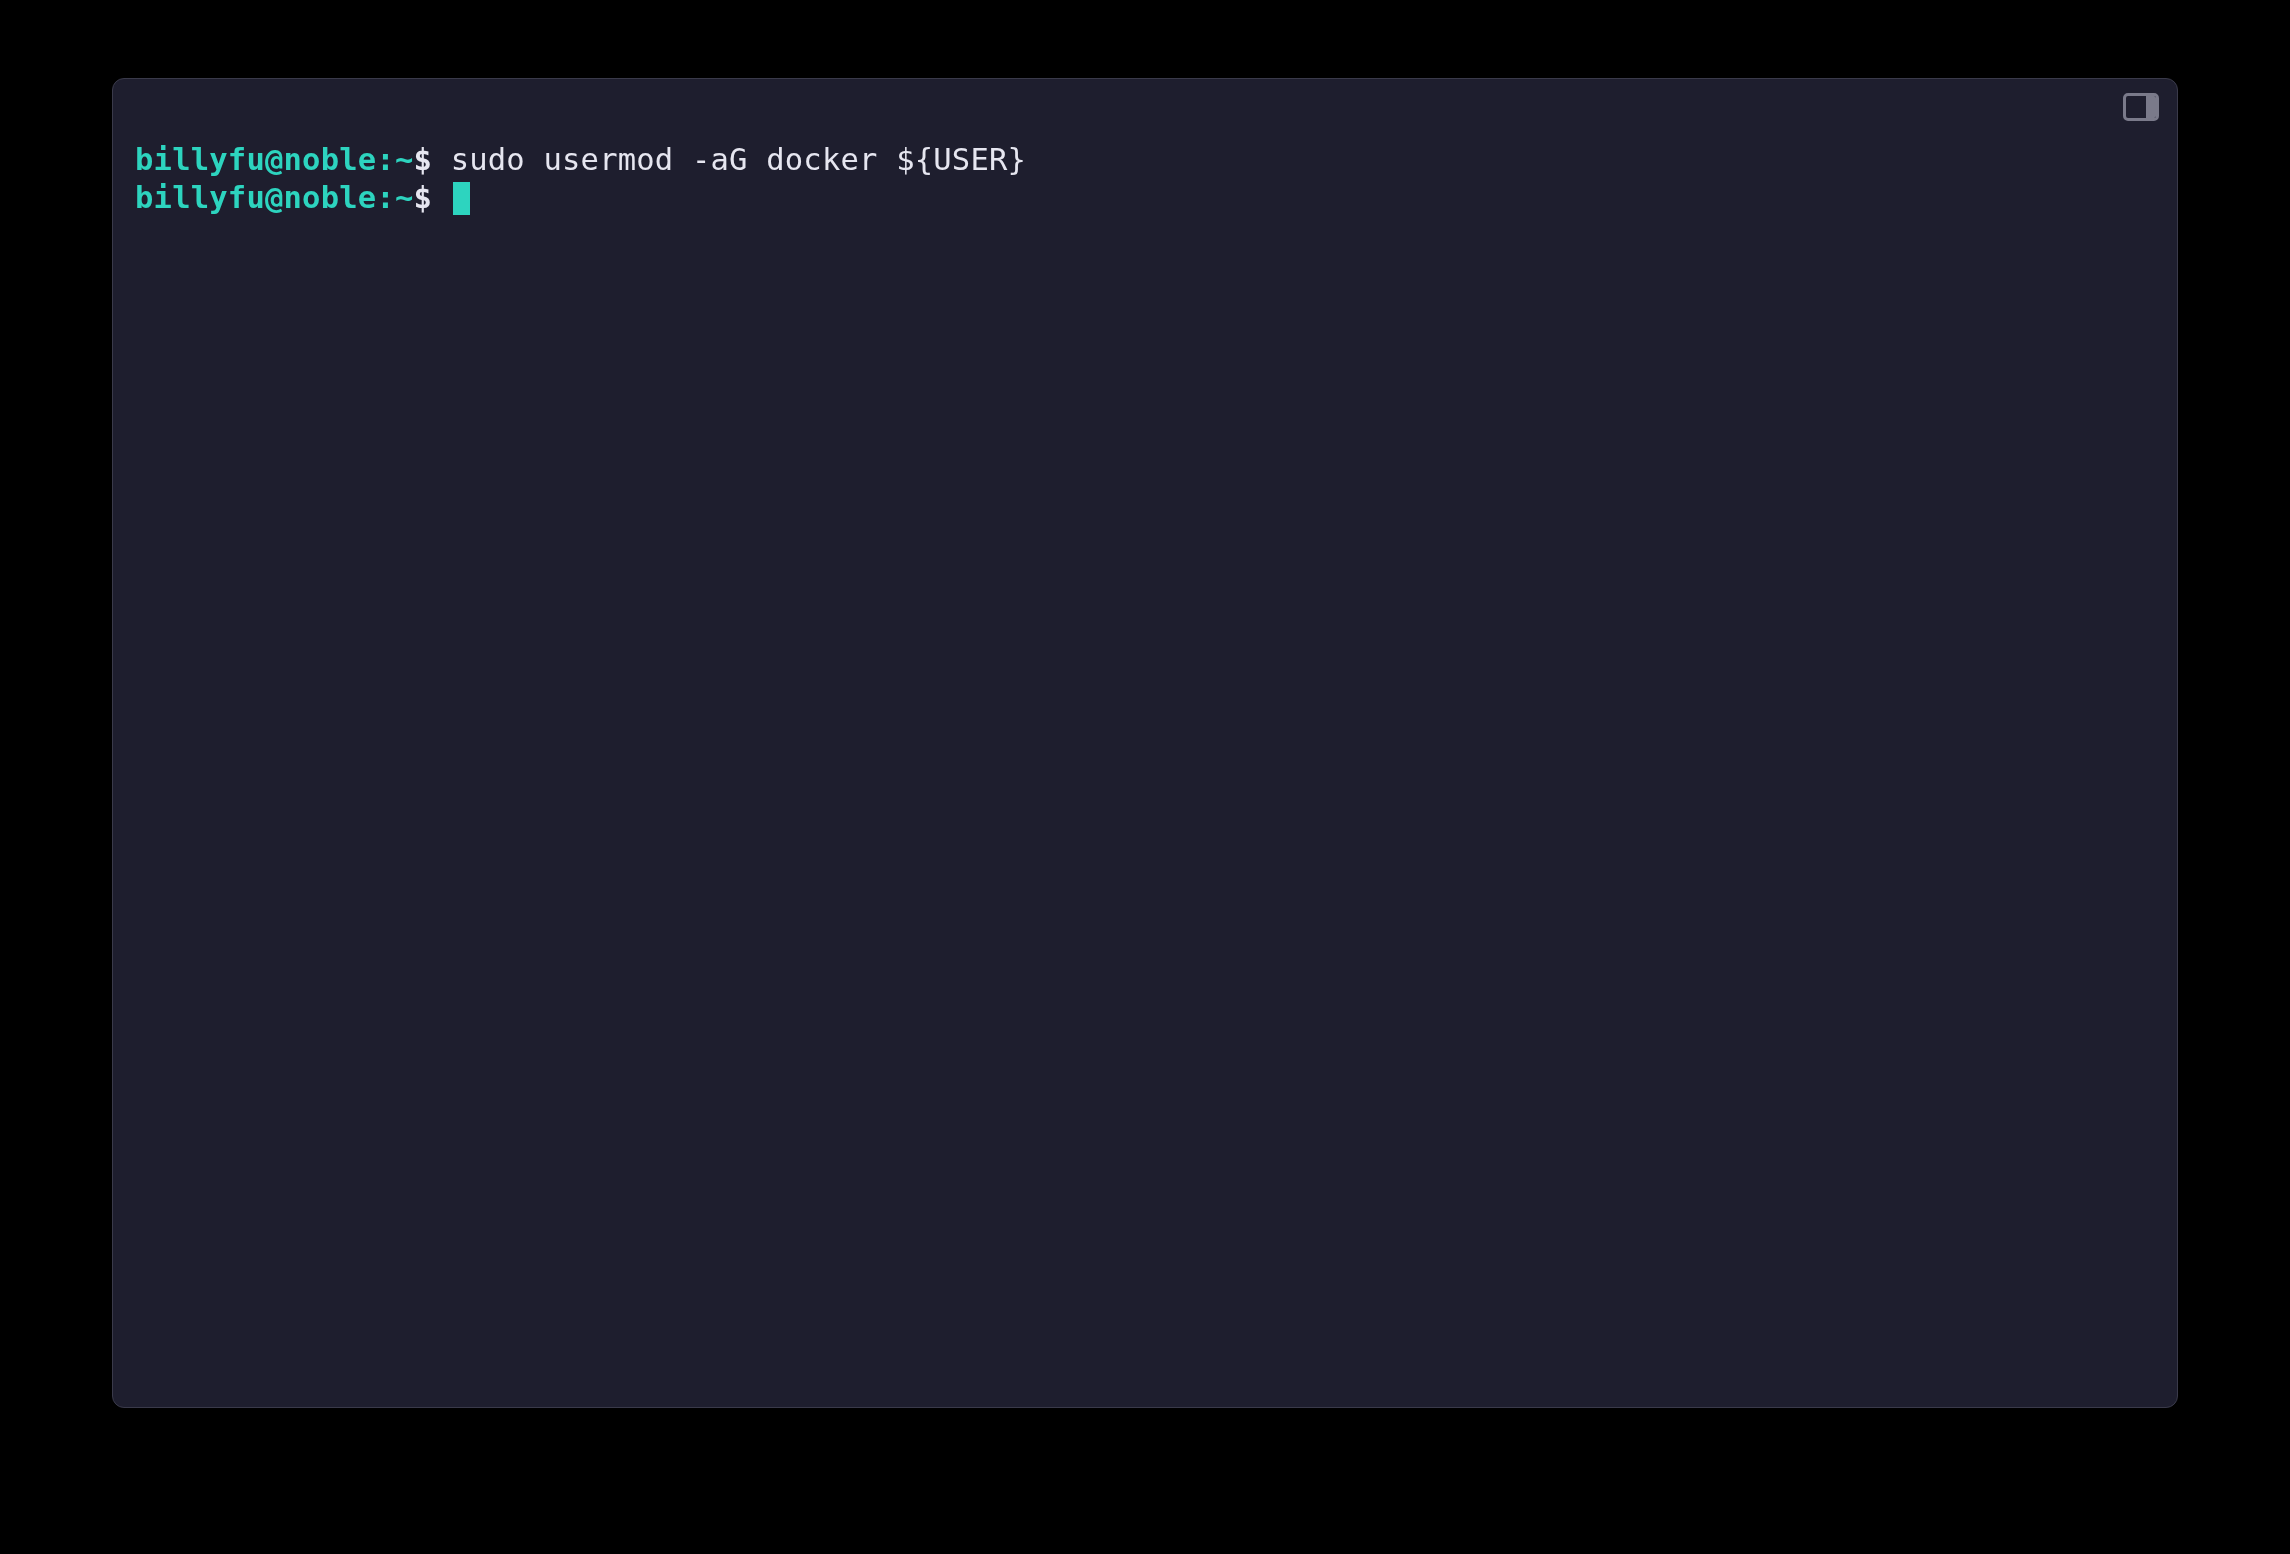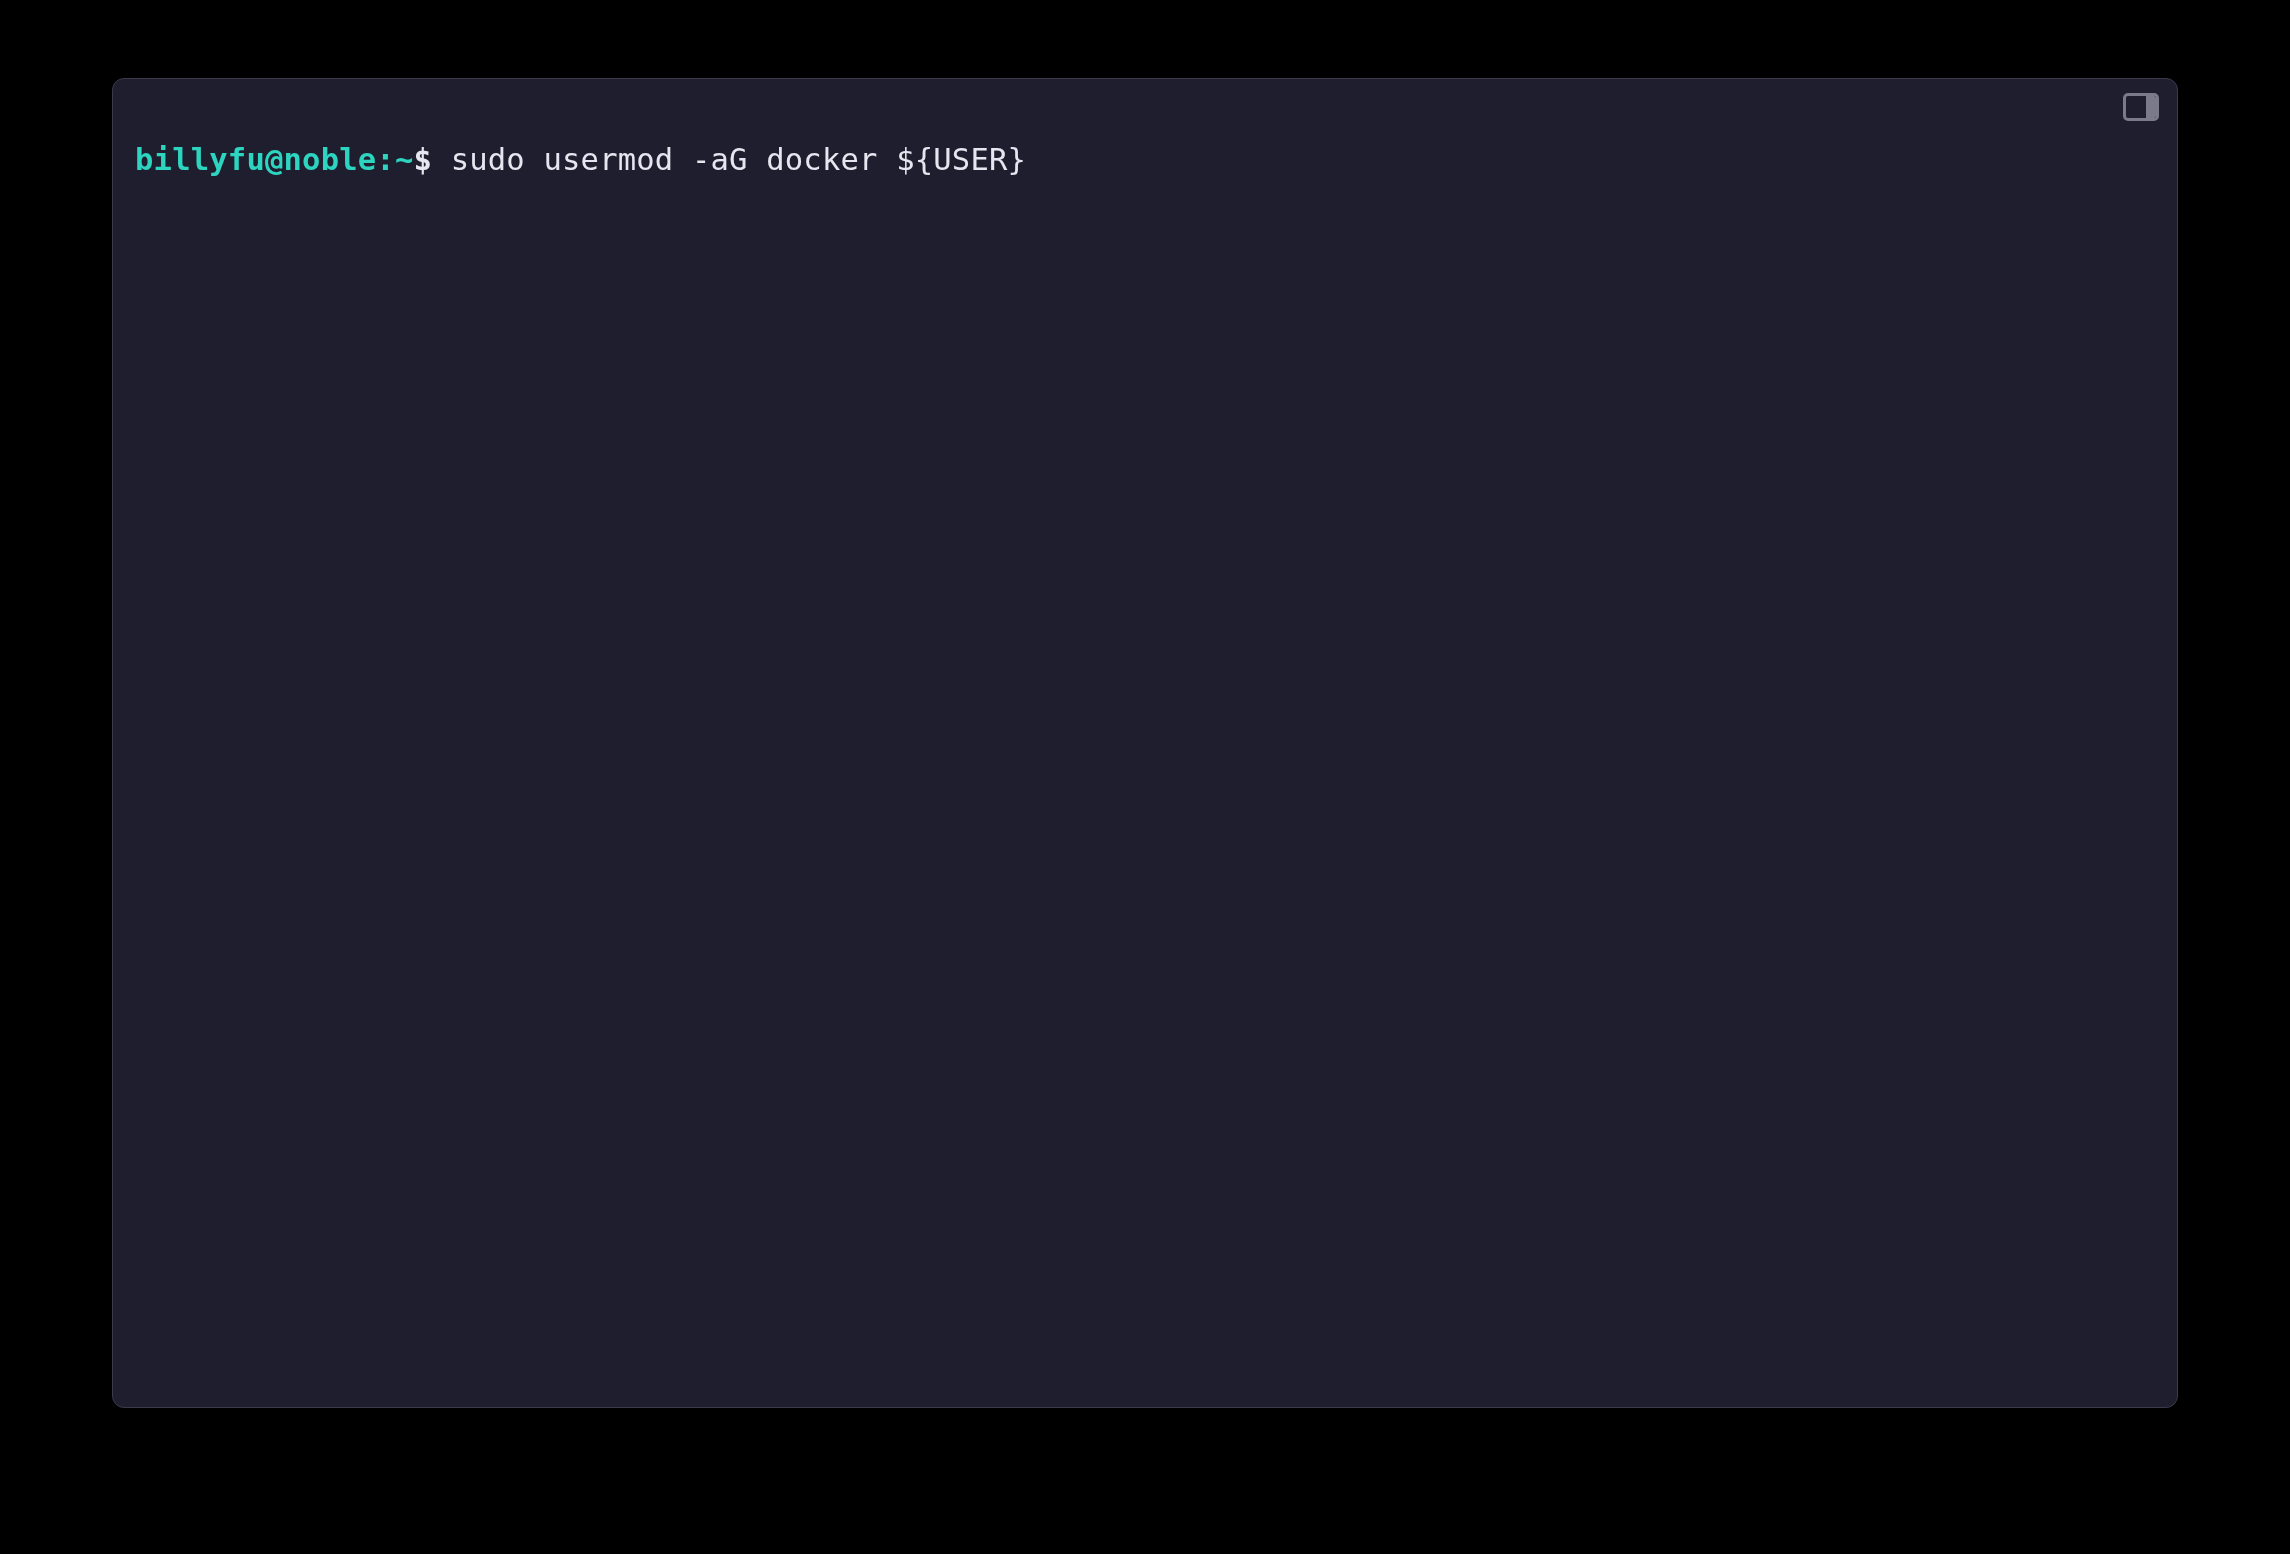--- a/index.html
+++ b/index.html
@@ -89,14 +89,15 @@
   </style>
 </head>
 <body>
 
 <div class="terminal-window">
   <div class="titlebar">
     <div class="panel-icon"></div>
   </div>
   <div class="terminal-content">
     <div class="line"><span class="prompt-userhost">billyfu@noble</span><span class="prompt-userhost">:</span><span class="prompt-path">~</span><span class="prompt-dollar">$</span><span class="command"> sudo usermod -aG docker ${USER}</span></div>
+    <div class="line"><span class="prompt-userhost">billyfu@noble</span><span class="prompt-userhost">:</span><span class="prompt-path">~</span><span class="prompt-dollar">$</span><span class="command"> </span><span class="cursor"></span></div>
   </div>
 </div>
 
 </body></html>

